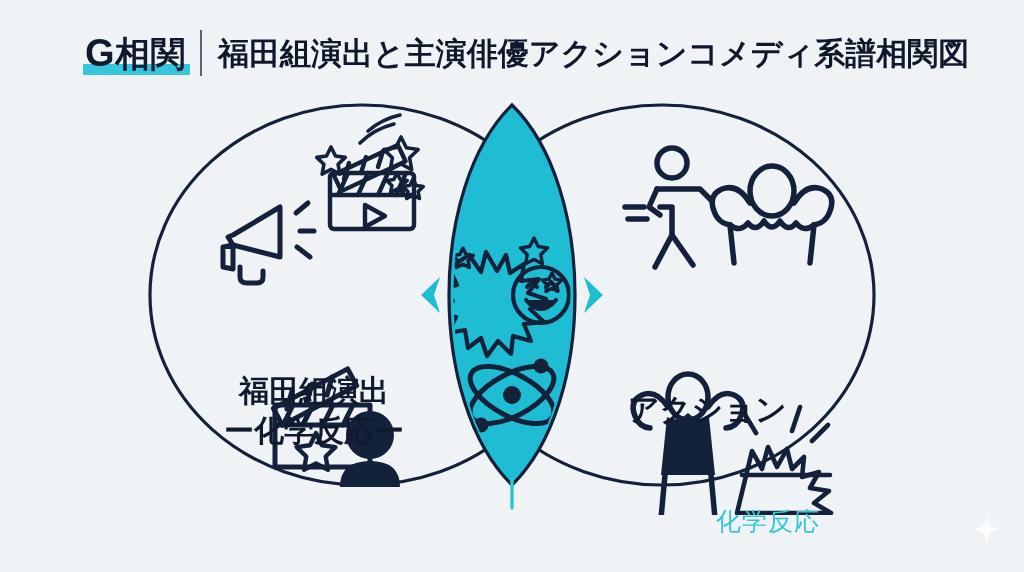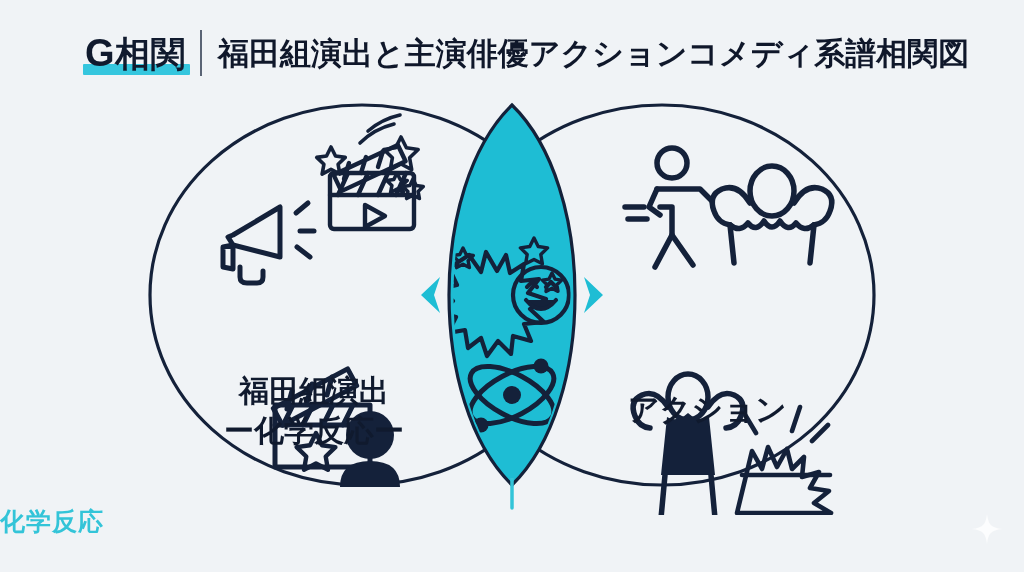--- a/index.html
+++ b/index.html
@@ -42,22 +42,22 @@
   .label-center{
     left:406px;top:294px;width:212px;text-align:center;
     font-size:29px;color:#ffffff;font-weight:800;line-height:36px;
     text-shadow:0 1px 2px rgba(0,60,75,.18);
   }
   .label-right{
     left:628px;top:296px;font-size:31px;line-height:38px;
   }
 
   .caption{
-    position:absolute;left:0;top:505px;width:820px;text-align:left;
-    color:#33c4d8;font-size:25px;font-weight:700;letter-spacing:1px;
+    position:absolute;left:0;top:505px;width:820px;text-align:right;
+    color:#33c4d8;font-size:25px;font-weight:400;letter-spacing:1px;
   }
 
   .sparkle{position:absolute;right:22px;bottom:28px;width:30px;height:30px;opacity:.85;}
 </style>
 </head>
 <body>
 
 <div class="stage">
 
   <div class="header">

